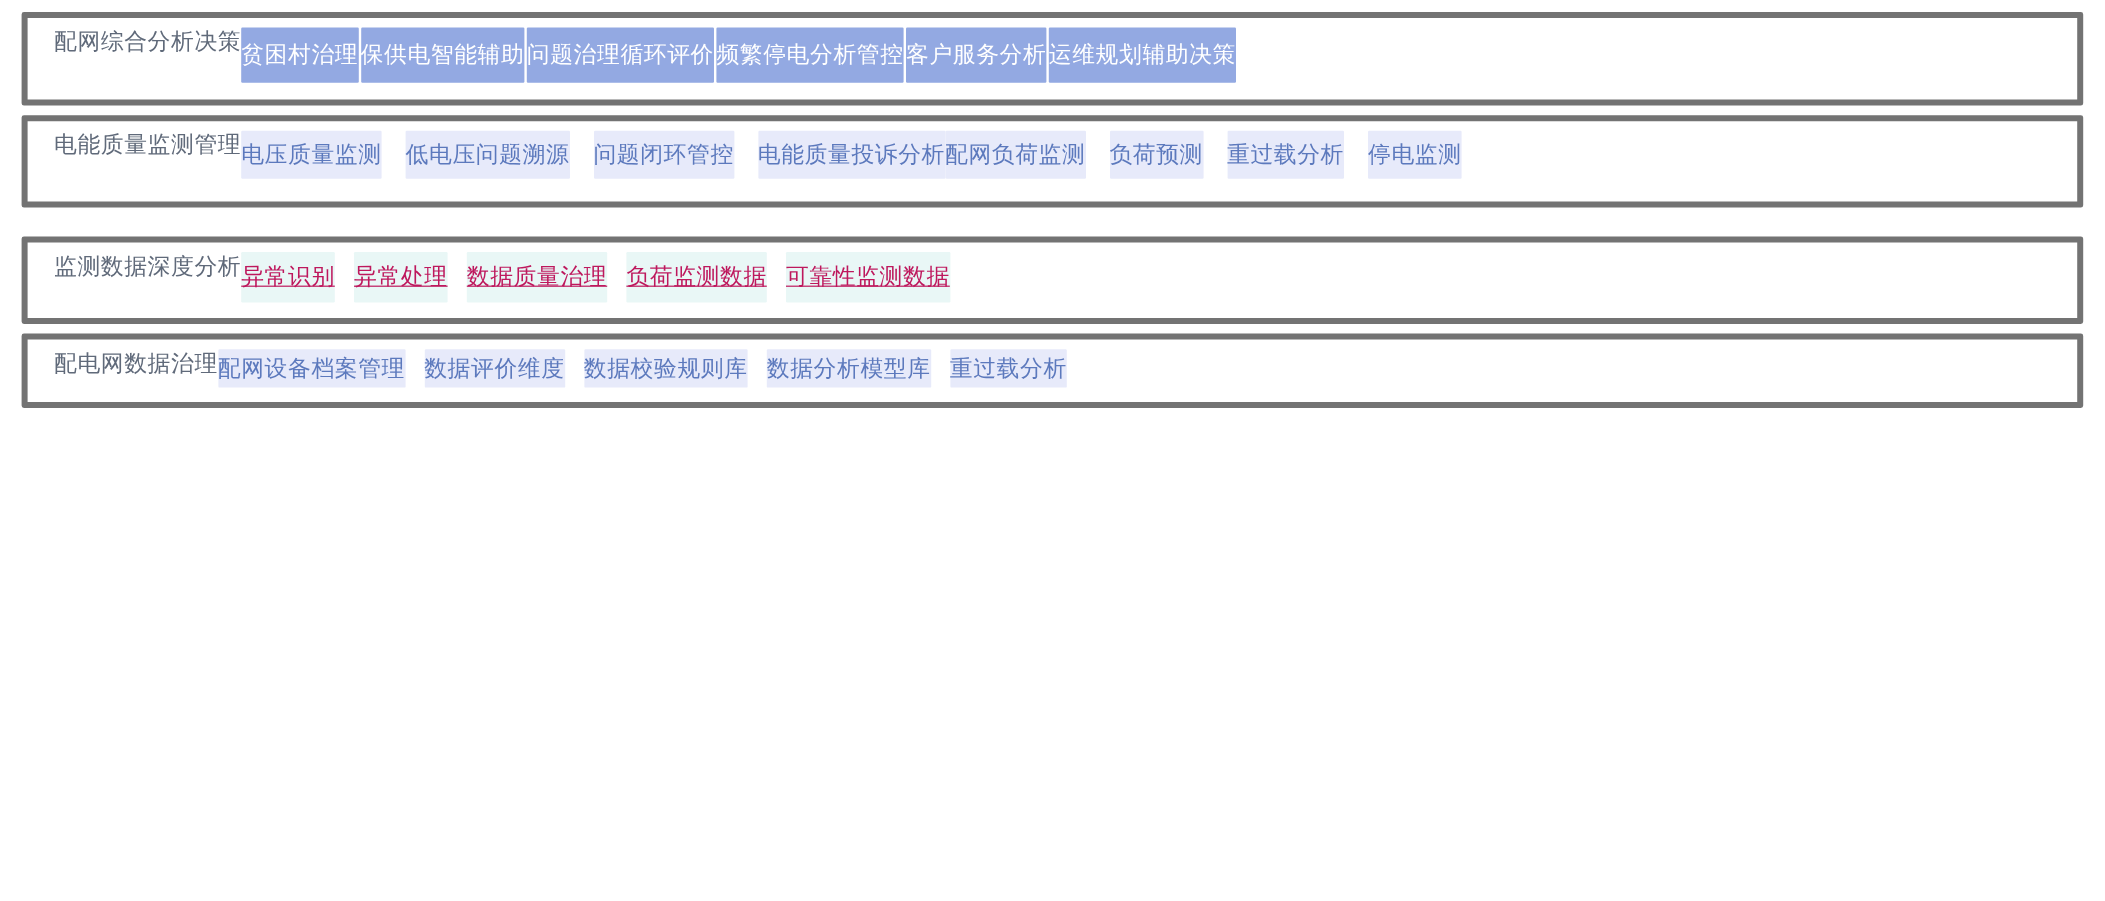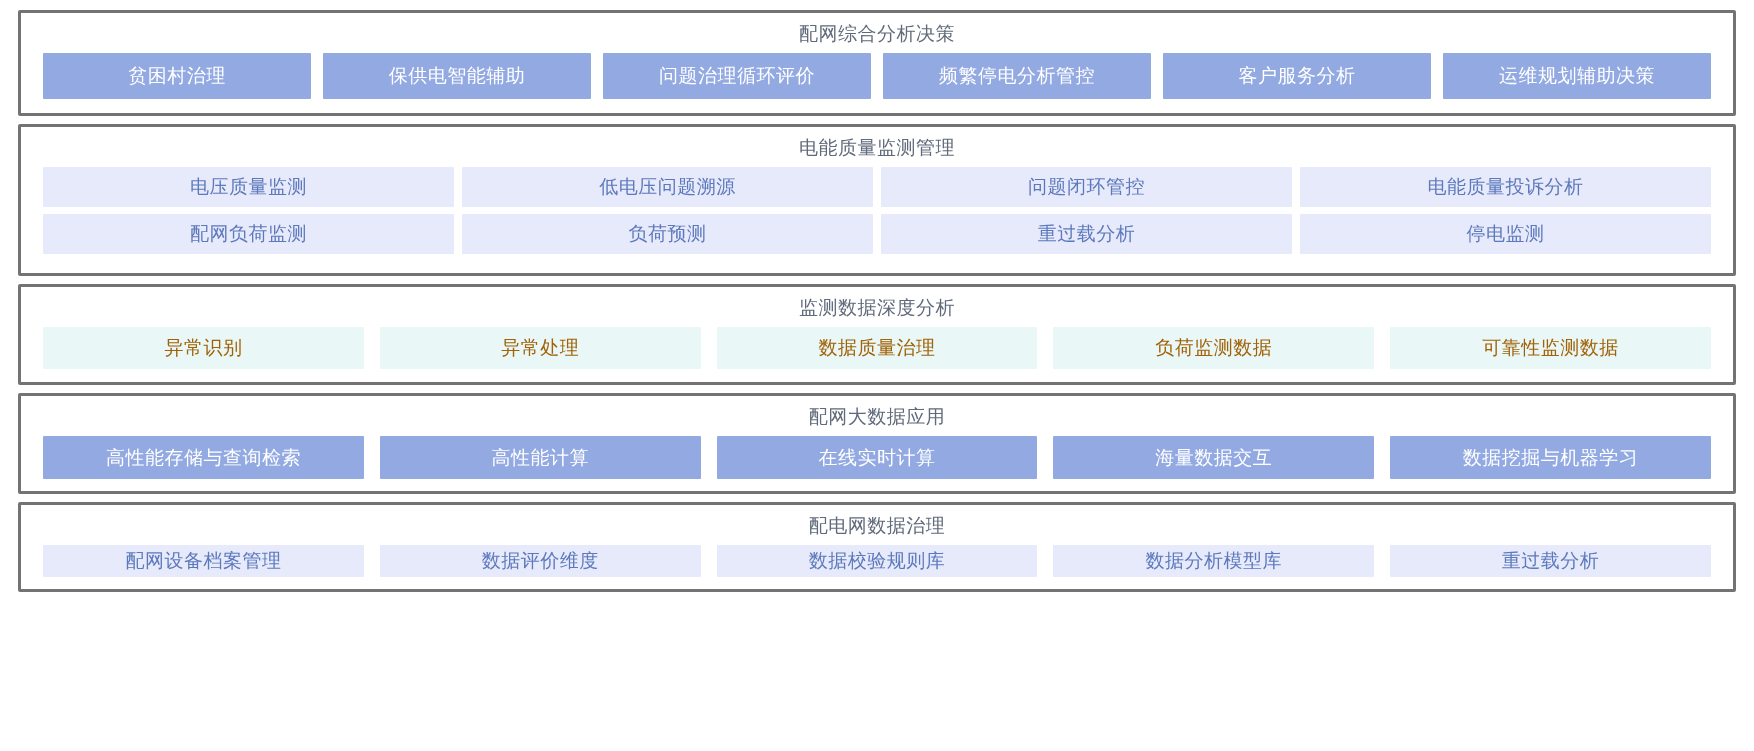--- a/index.html
+++ b/index.html
@@ -20,26 +20,26 @@
     box-sizing: border-box;
     padding: 10px 18px 8px 18px;
     display: flex;
     flex-direction: column;
     gap: 8px;
     background: #ffffff;
   }
 
   .panel {
     box-sizing: border-box;
-    border: 3px solid #737373;
+    border: 5px solid #737373;
     background: #ffffff;
     border-radius: 2px;
     padding: 8px 22px 12px 22px;
     display: flex;
-    flex-direction: column;
+    flex-direction: row;
   }
 
   .panel-title {
     text-align: center;
     font-size: 19px;
     line-height: 26px;
     color: #606a7a;
     letter-spacing: 0.5px;
     margin-bottom: 6px;
     white-space: nowrap;
@@ -71,34 +71,35 @@
   .tile.solid-blue {
     background: #93a9e2;
     color: #ffffff;
   }
   .tile.light-lavender {
     background: #e7eafa;
     color: #5c79bd;
   }
   .tile.mint {
     background: #e9f7f6;
-    color: #a16207;
+    color: #be185d;
+    text-decoration: underline;
   }
 
   
   .panel-1 .tile { height: 46px; }
-  .panel-1 .row { gap: 12px; }
+  .panel-1 .row { gap: 2px; }
   .panel-1 { padding-bottom: 14px; }
 
   .panel-2 .tile { height: 40px; }
-  .panel-2 .row { gap: 8px; margin-bottom: 7px; }
+  .panel-2 .row { gap: 20px; margin-bottom: 7px; }
 
   .panel-3 .tile { height: 42px; }
   .panel-3 .row { gap: 16px; }
-  .panel-3 { padding-bottom: 13px; }
+  .panel-3 { padding-bottom: 13px; margin-top: 16px; }
 
   .panel-4 .tile { height: 43px; }
   .panel-4 .row { gap: 16px; }
   .panel-4 { padding-bottom: 12px; }
 
   .panel-5 .tile { height: 32px; }
   .panel-5 .row { gap: 16px; }
   .panel-5 { }
 </style>
 </head>
@@ -134,30 +135,20 @@
     <div class="panel panel-3">
       <div class="panel-title">监测数据深度分析</div>
       <div class="row">
         <div class="tile mint">异常识别</div>
         <div class="tile mint">异常处理</div>
         <div class="tile mint">数据质量治理</div>
         <div class="tile mint">负荷监测数据</div>
         <div class="tile mint">可靠性监测数据</div>
       </div>
     </div>
-    <div class="panel panel-4">
-      <div class="panel-title">配网大数据应用</div>
-      <div class="row">
-        <div class="tile solid-blue">高性能存储与查询检索</div>
-        <div class="tile solid-blue">高性能计算</div>
-        <div class="tile solid-blue">在线实时计算</div>
-        <div class="tile solid-blue">海量数据交互</div>
-        <div class="tile solid-blue">数据挖掘与机器学习</div>
-      </div>
-    </div>
     <div class="panel panel-5">
       <div class="panel-title">配电网数据治理</div>
       <div class="row">
         <div class="tile light-lavender">配网设备档案管理</div>
         <div class="tile light-lavender">数据评价维度</div>
         <div class="tile light-lavender">数据校验规则库</div>
         <div class="tile light-lavender">数据分析模型库</div>
         <div class="tile light-lavender">重过载分析</div>
       </div>
     </div>

